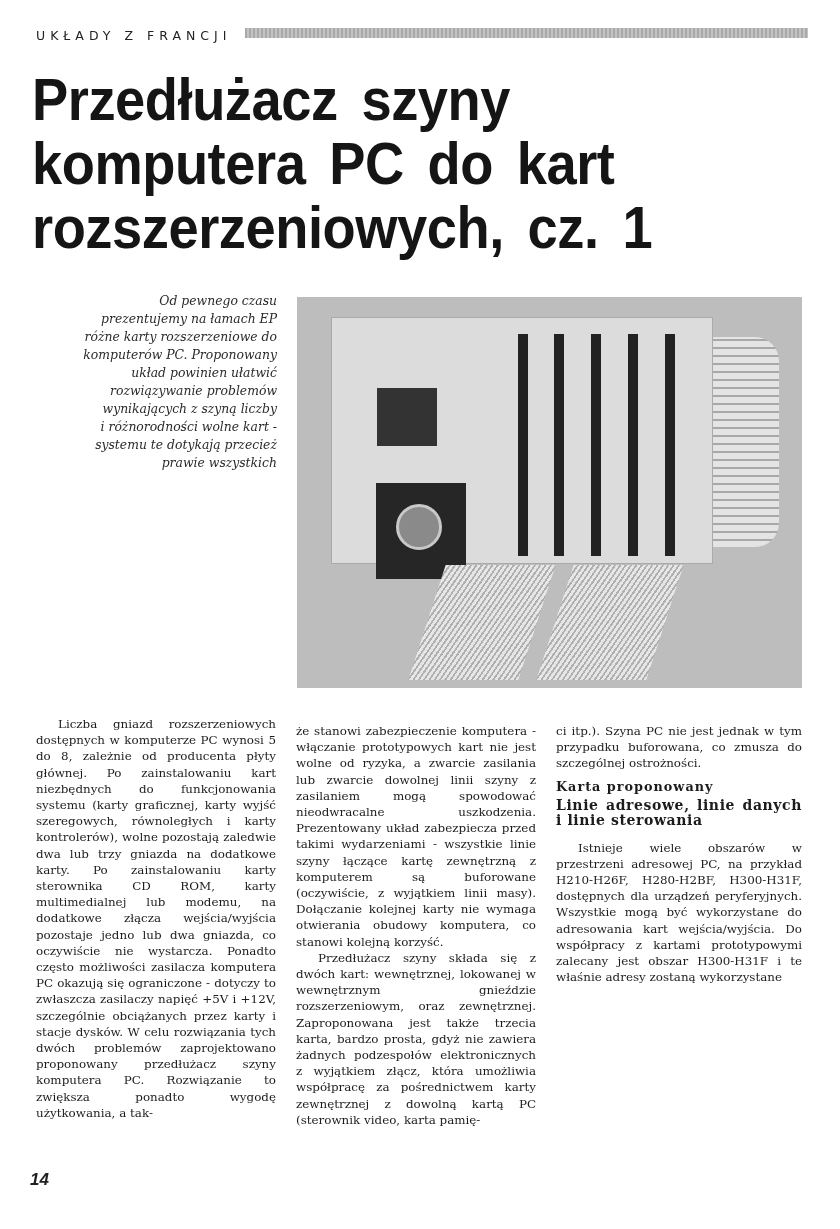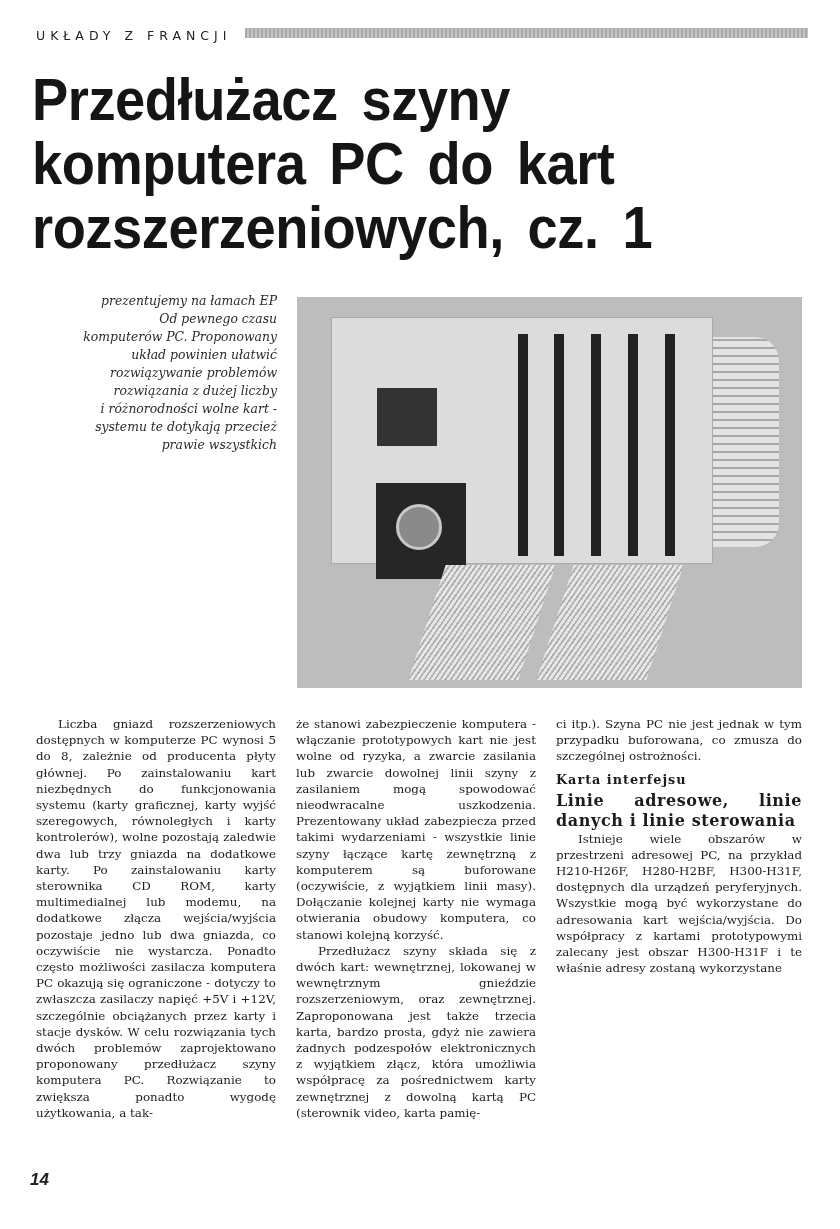--- a/index.html
+++ b/index.html
@@ -62,26 +62,26 @@
     position: absolute; top: 268px; width: 110px; height: 115px;
     background: repeating-linear-gradient(110deg, #e6e6e6 0 3px, #b0b0b0 3px 5px);
     transform: skewX(-18deg);
   }
   .col {
     position: absolute; top: 716px; width: 236px;
     font-family: "DejaVu Serif", serif; font-size: 11.9px; line-height: 16.2px;
     color: #1c1c1c; text-align: justify;
   }
   .col p { margin: 0; text-indent: 22px; }
-  .col p.noindent { text-indent: 0; }
+  .col p.noindent { text-indent: 0; margin-top: 7px; }
   .col h3 {
     margin: 6px 0 2px 0; font-family: "DejaVu Serif", serif; font-weight: bold;
     font-size: 12.8px; letter-spacing: 1px; line-height: 17px;
   }
-  .col h3.sub { margin: 3px 0 0 0; font-size: 16px; letter-spacing: 0.6px; line-height: 20px; }
+  .col h3.sub { margin: 3px 0 12px 0; font-size: 14px; letter-spacing: 0.6px; line-height: 15px; }
   .col1 { left: 36px; width: 240px; }
   .col2 { left: 296px; width: 240px; }
   .col3 { left: 556px; width: 246px; }
   .footer-page {
     position: absolute; left: 30px; top: 1170px;
     font-family: "Liberation Sans", sans-serif; font-weight: bold; font-size: 17px; color: #222; font-style: italic;
   }
   .footer-mag {
     position: absolute; right: 40px; top: 1236px;
     font-family: "Liberation Sans", sans-serif; font-size: 13px; color: #333;
@@ -95,26 +95,27 @@
   <span class="section-bar"></span>
 </div>
 
 <h1 class="title" style="margin:0;">
   <div>Przedłużacz szyny</div>
   <div>komputera PC do kart</div>
   <div>rozszerzeniowych, cz. 1</div>
 </h1>
 
 <div class="lead">
+  <div>Od pewnego czasu</div>
   <div>prezentujemy na łamach EP</div>
-  <div>Od pewnego czasu</div>
+  <div>różne karty rozszerzeniowe do</div>
   <div>komputerów PC. Proponowany</div>
   <div>układ powinien ułatwić</div>
   <div>rozwiązywanie problemów</div>
-  <div>rozwiązania z dużej liczby</div>
+  <div>wynikających z szyną liczby</div>
   <div>i różnorodności wolne kart -</div>
   <div>systemu te dotykają przecież</div>
   <div>prawie wszystkich</div>
 </div>
 
 <div class="photo" title="Płytka drukowana przedłużacza szyny PC z pięcioma gniazdami rozszerzeń, radiatorem i kablami taśmowymi">
   <div class="ribbon-r"></div>
   <div class="pcb">
     <div class="chip"></div>
     <div class="heatsink"></div>
@@ -133,19 +134,19 @@
   <p>Liczba gniazd rozszerzeniowych dostępnych w komputerze PC wynosi 5 do 8, zależnie od producenta płyty głównej. Po zainstalowaniu kart niezbędnych do funkcjonowania systemu (karty graficznej, karty wyjść szeregowych, równoległych i karty kontrolerów), wolne pozostają zaledwie dwa lub trzy gniazda na dodatkowe karty. Po zainstalowaniu karty sterownika CD ROM, karty multimedialnej lub modemu, na dodatkowe złącza wejścia/wyjścia pozostaje jedno lub dwa gniazda, co oczywiście nie wystarcza. Ponadto często możliwości zasilacza komputera PC okazują się ograniczone - dotyczy to zwłaszcza zasilaczy napięć +5V i +12V, szczególnie obciążanych przez karty i stacje dysków. W celu rozwiązania tych dwóch problemów zaprojektowano proponowany przedłużacz szyny komputera PC. Rozwiązanie to zwiększa ponadto wygodę użytkowania, a tak-</p>
 </div>
 
 <div class="col col2">
   <p class="noindent">że stanowi zabezpieczenie komputera - włączanie prototypowych kart nie jest wolne od ryzyka, a zwarcie zasilania lub zwarcie dowolnej linii szyny z zasilaniem mogą spowodować nieodwracalne uszkodzenia. Prezentowany układ zabezpiecza przed takimi wydarzeniami - wszystkie linie szyny łączące kartę zewnętrzną z komputerem są buforowane (oczywiście, z wyjątkiem linii masy). Dołączanie kolejnej karty nie wymaga otwierania obudowy komputera, co stanowi kolejną korzyść.</p>
   <p>Przedłużacz szyny składa się z dwóch kart: wewnętrznej, lokowanej w wewnętrznym gnieździe rozszerzeniowym, oraz zewnętrznej. Zaproponowana jest także trzecia karta, bardzo prosta, gdyż nie zawiera żadnych podzespołów elektronicznych z wyjątkiem złącz, która umożliwia współpracę za pośrednictwem karty zewnętrznej z dowolną kartą PC (sterownik video, karta pamię-</p>
 </div>
 
 <div class="col col3">
   <p class="noindent">ci itp.). Szyna PC nie jest jednak w tym przypadku buforowana, co zmusza do szczególnej ostrożności.</p>
-  <h3>Karta interfejsu</h3>
+  <h3>Karta proponowany</h3>
   <h3 class="sub">Linie adresowe, linie danych i linie sterowania</h3>
   <p>Istnieje wiele obszarów w przestrzeni adresowej PC, na przykład H210-H26F, H280-H2BF, H300-H31F, dostępnych dla urządzeń peryferyjnych. Wszystkie mogą być wykorzystane do adresowania kart wejścia/wyjścia. Do współpracy z kartami prototypowymi zalecany jest obszar H300-H31F i te właśnie adresy zostaną wykorzystane</p>
 </div>
 
 <div class="footer-page">14</div>
 <div class="footer-mag">Elektronika Praktyczna 7/94</div>
 
 </body></html>

